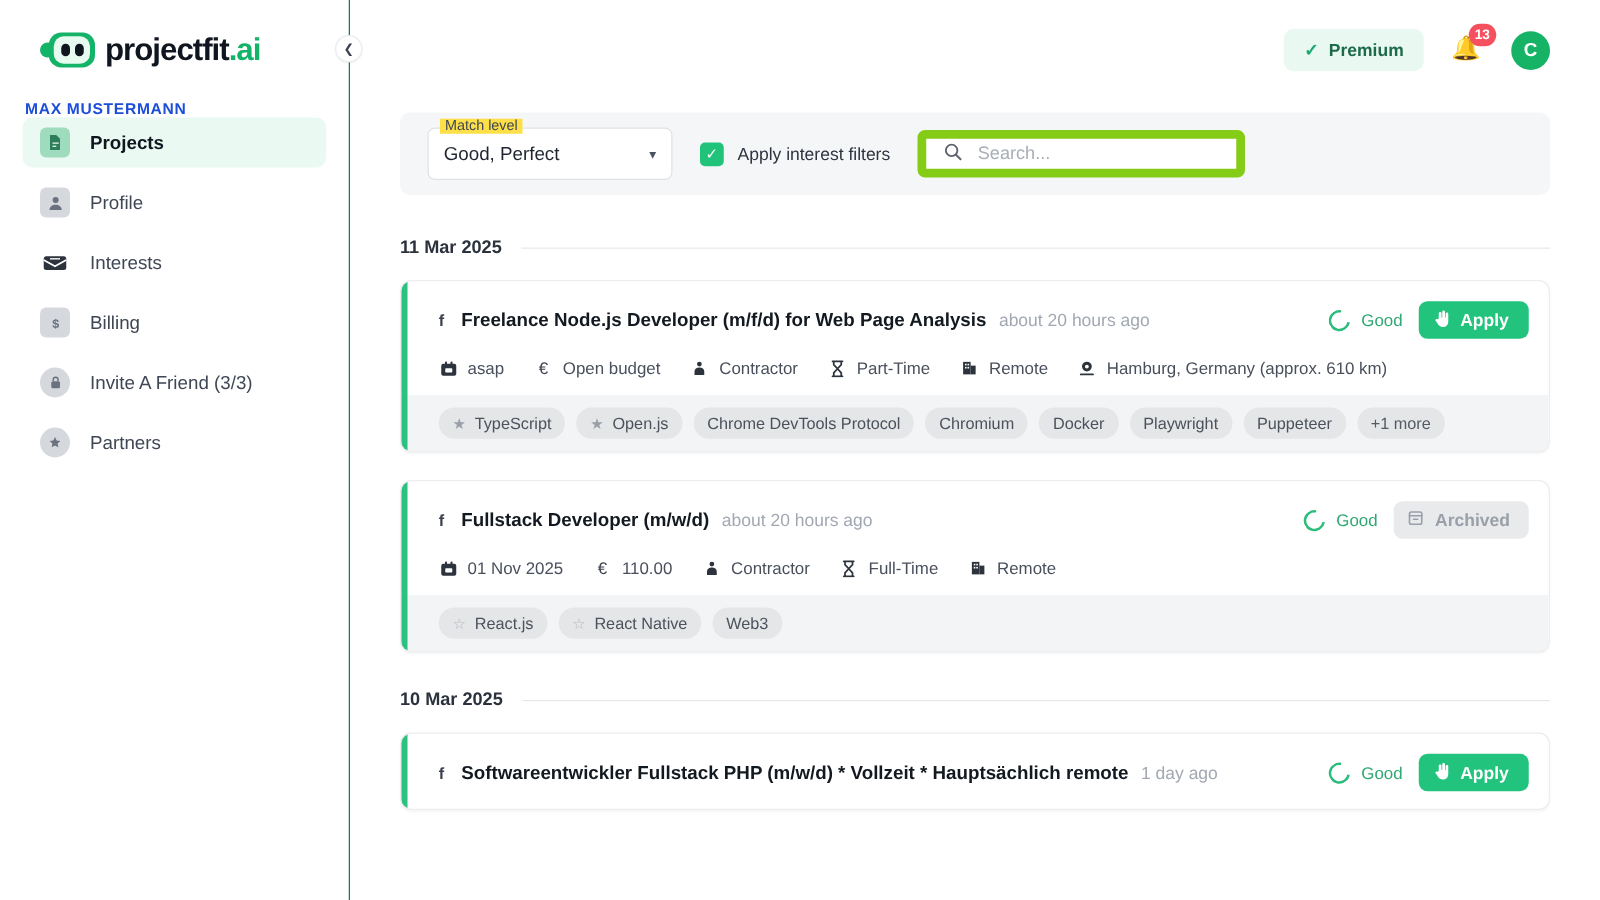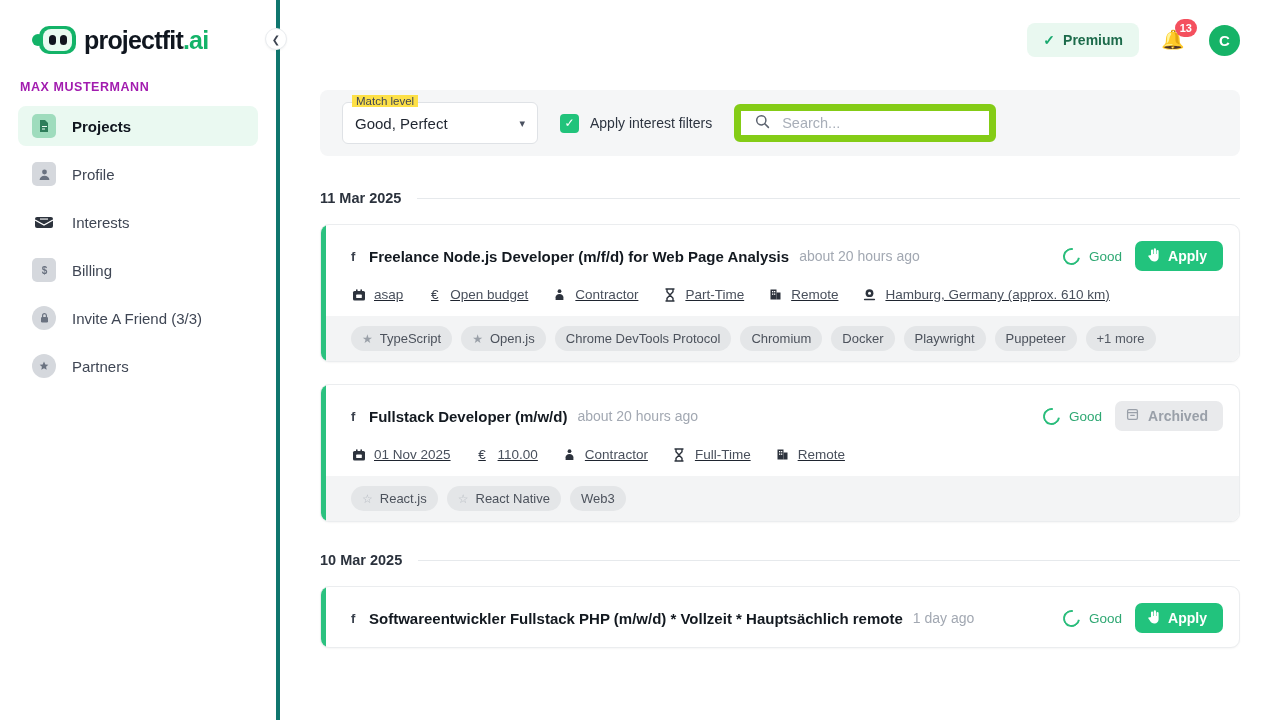--- a/index.html
+++ b/index.html
@@ -9,21 +9,21 @@
     background: #ffffff;
     overflow: hidden;
     color: #1f2530;
   }
   .app { display: flex; width: 1280px; height: 720px; position: relative; }
 
   
   .sidebar {
     width: 280px; height: 720px;
     background: #ffffff;
-    border-right: 4px solid #0f766e;
+    border-right: 1px solid #0f766e;
     flex: 0 0 280px;
     position: relative;
     padding-top: 0;
   }
   .logo-row { height: 80px; display: flex; align-items: center; padding-left: 32px; }
   .logo-mark { width: 44px; height: 30px; position: relative; margin-right: 8px; }
   .logo-mark .tail {
     position: absolute; left: 0; top: 9px; width: 12px; height: 12px;
     border-radius: 50%; background: #13b368;
   }
@@ -48,21 +48,21 @@
     position: absolute; right: -11px; top: 28px;
     width: 22px; height: 22px; border-radius: 50%;
     background: #ffffff; border: 1px solid #e9ecef;
     display: flex; align-items: center; justify-content: center;
     font-size: 10px; color: #3c4350; cursor: pointer; z-index: 5;
     box-shadow: 0 1px 2px rgba(0,0,0,.05);
   }
 
   .user-name {
     font-size: 12.5px; font-weight: bold; letter-spacing: .55px;
-    color: #a21caf; padding: 0 0 12px 20px;
+    color: #1d4ed8; padding: 0 0 0 20px;
   }
   .nav { padding: 0 18px; }
   .nav-item {
     display: flex; align-items: center; gap: 16px;
     height: 40px; border-radius: 8px; padding-left: 14px;
     margin-bottom: 8px; cursor: pointer;
     font-size: 15px; color: #3f4654;
   }
   .nav-item.active { background: #eaf9f1; color: #10161f; font-weight: bold; }
   .nav-icon {
@@ -187,21 +187,21 @@
     display: flex; align-items: center; gap: 8px; cursor: pointer;
     font-family: "Liberation Sans", sans-serif;
   }
   .btn-archived {
     background: #e9eaec; color: #9aa0a9; border: none; border-radius: 7px;
     height: 30px; padding: 0 15px 0 11px; font-size: 14px; font-weight: bold;
     display: flex; align-items: center; gap: 9px; cursor: pointer;
     font-family: "Liberation Sans", sans-serif;
   }
 
-  .meta-row { display: flex; gap: 24px; margin-top: 16px; flex-wrap: nowrap; text-decoration: underline; }
+  .meta-row { display: flex; gap: 24px; margin-top: 16px; flex-wrap: nowrap; }
   .meta { display: flex; align-items: center; gap: 8px; font-size: 13.5px; color: #49505c; white-space: nowrap; }
   .meta-ico { width: 15px; height: 15px; display: flex; align-items: center; justify-content: center; color: #3c434f; }
 
   .tag-strip {
     background: #f3f4f5; padding: 10px 16px 10px 30px;
     display: flex; align-items: center; gap: 9px; flex-wrap: wrap;
   }
   .tag {
     background: #e4e6e8; color: #4c525c; border-radius: 13px;
     height: 25px; padding: 0 11px; font-size: 13px;

